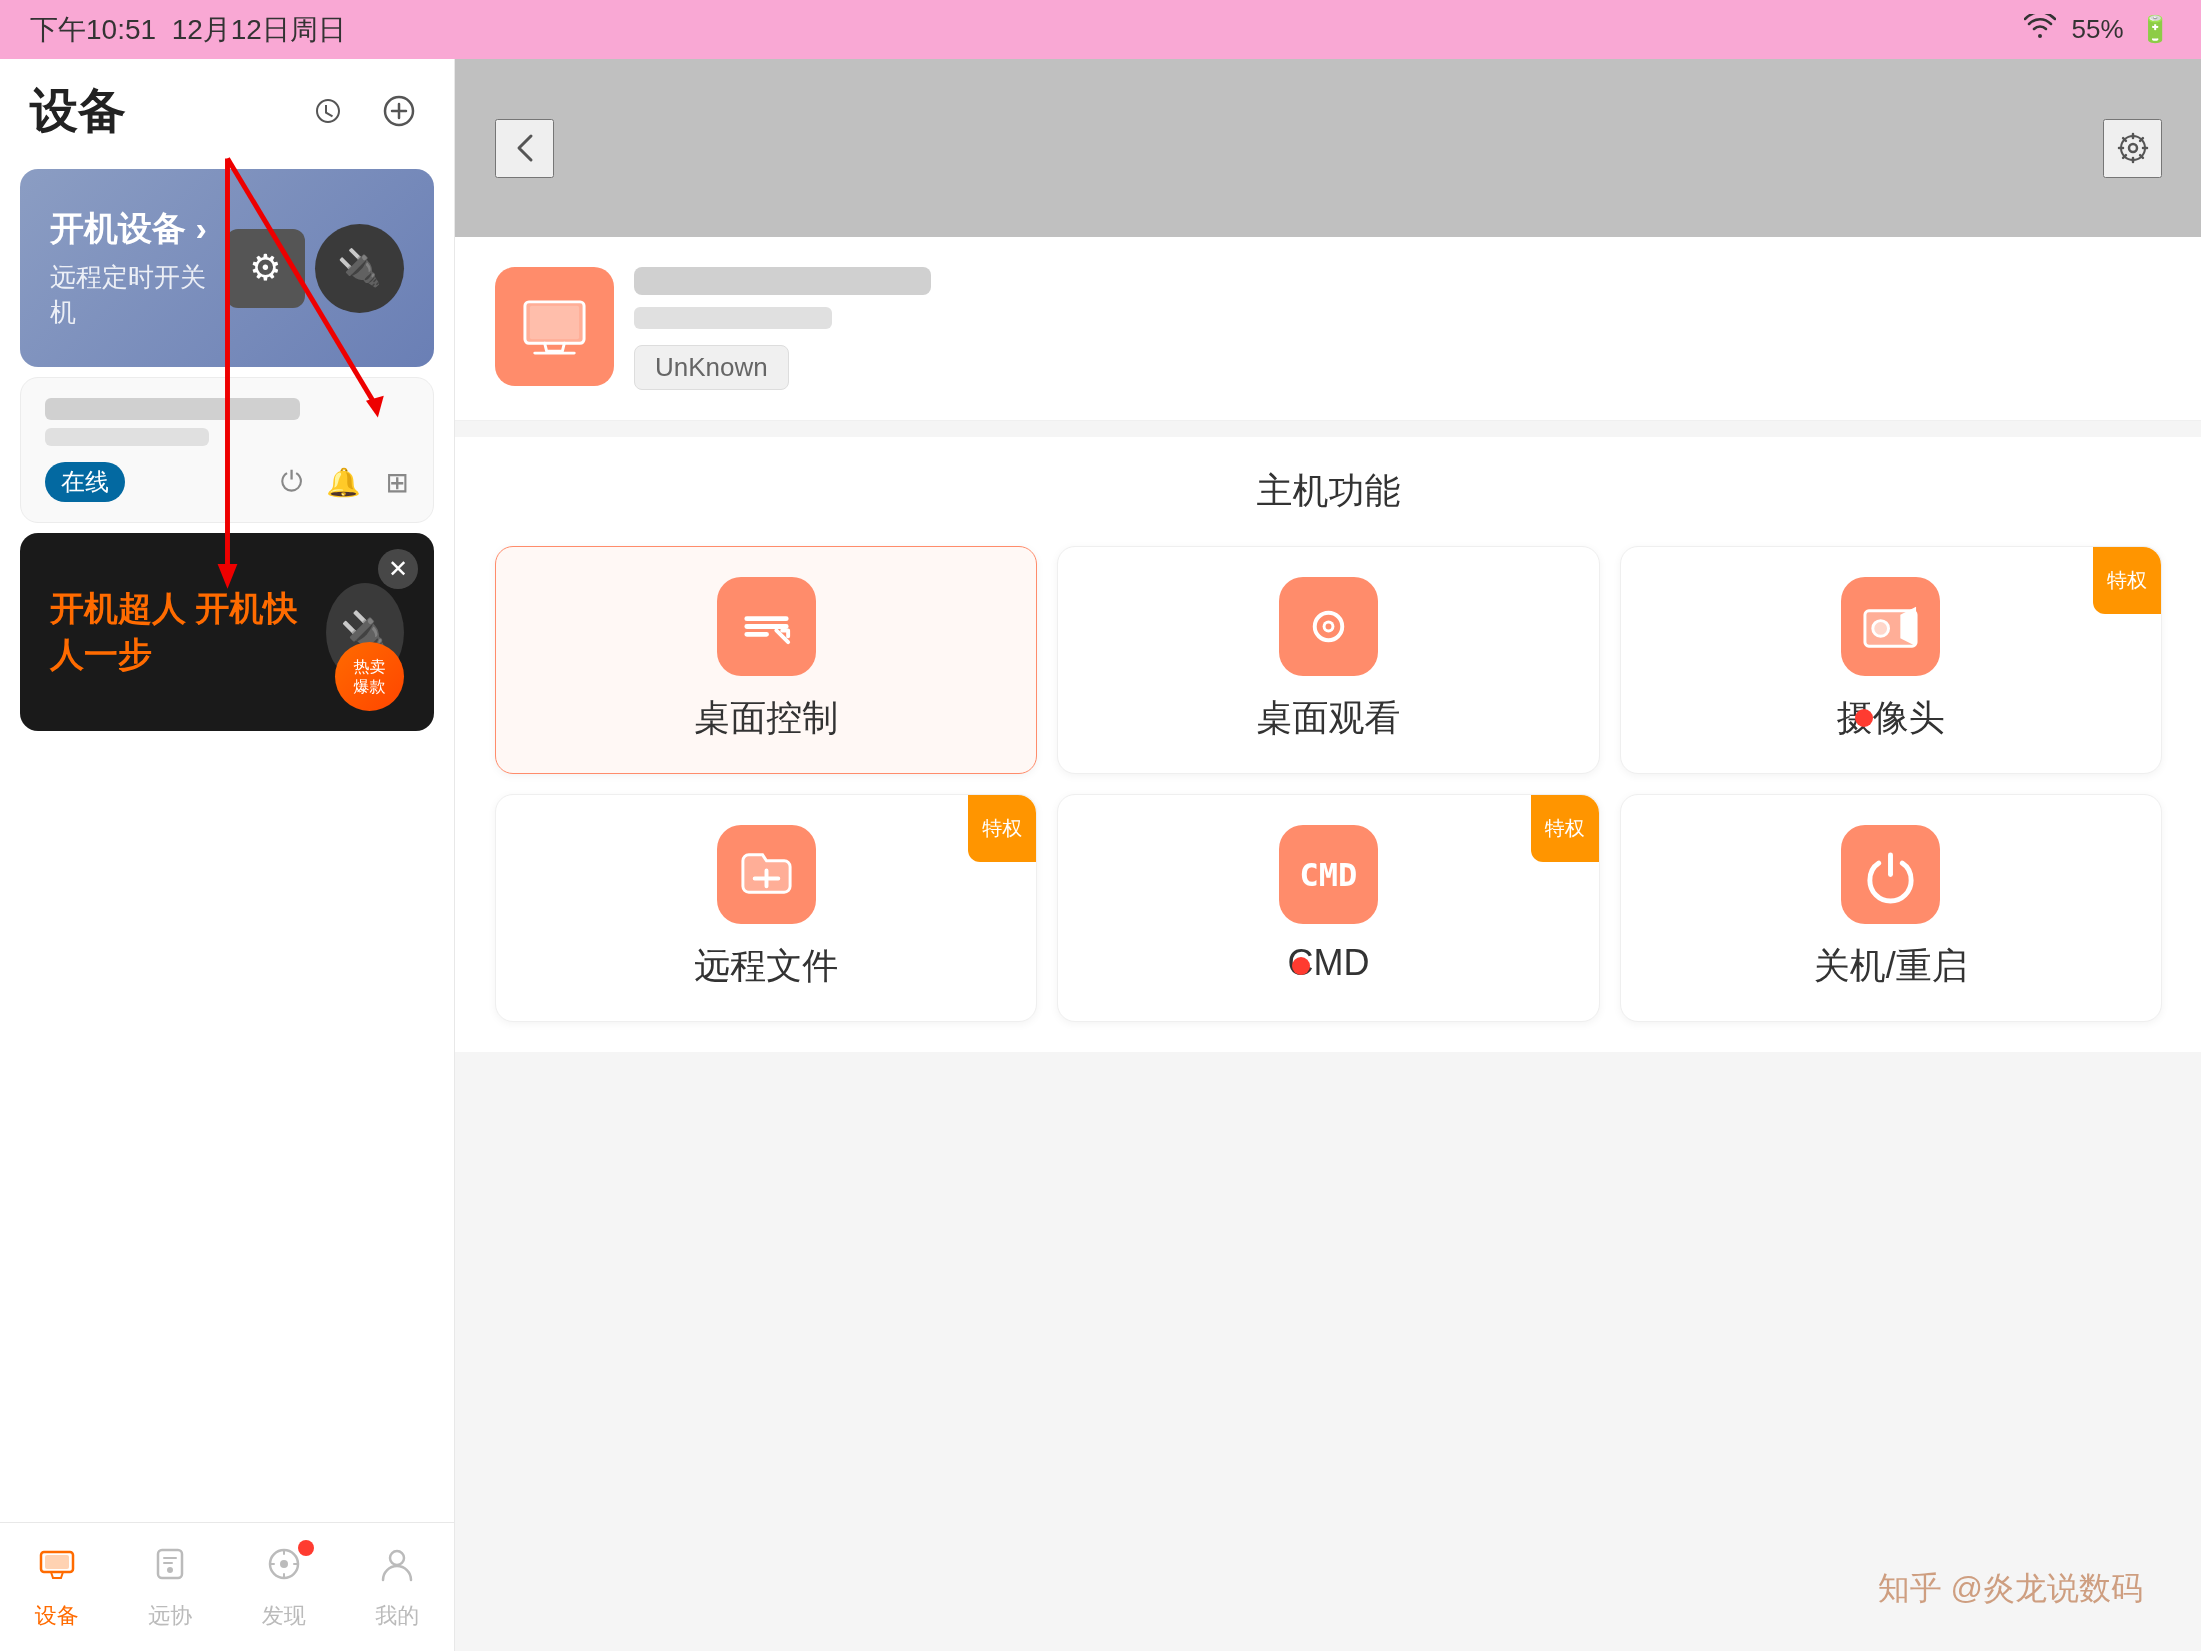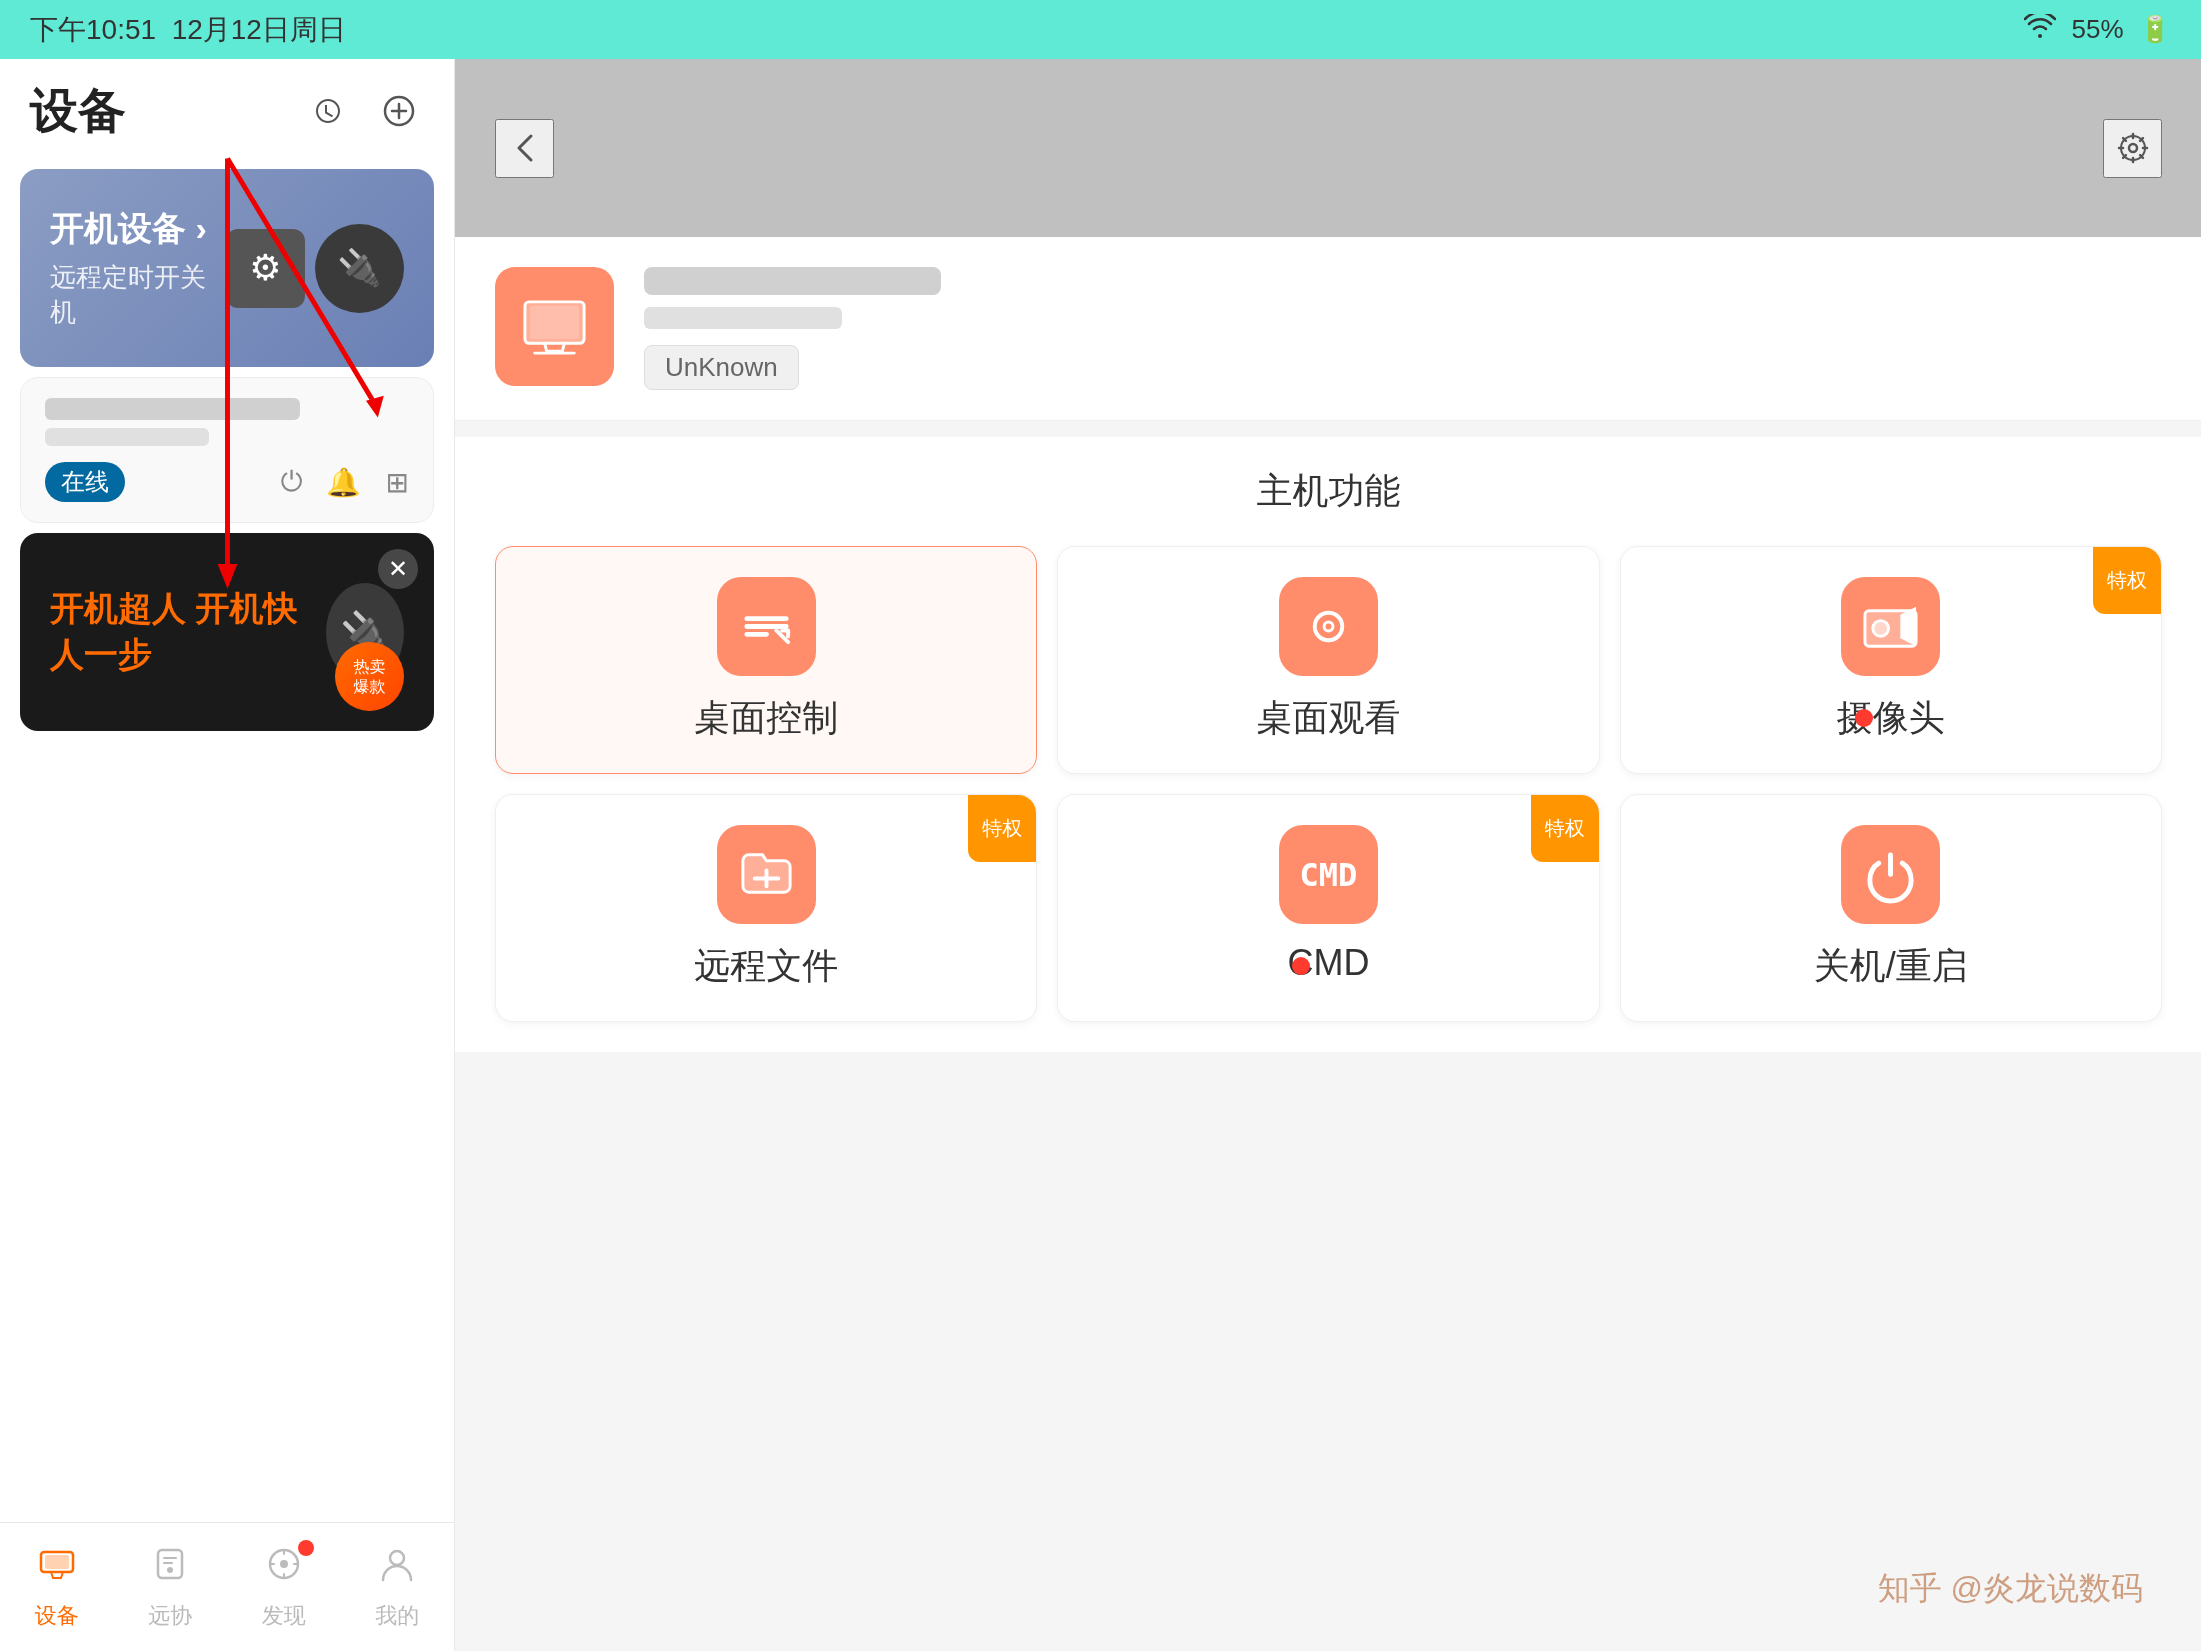--- a/index.html
+++ b/index.html
@@ -9,21 +9,21 @@
       font-family: -apple-system, "PingFang SC", "Helvetica Neue", Arial, sans-serif;
       background: #f0f0f0;
       overflow: hidden;
       display: flex;
       flex-direction: column;
     }
 
     
     .status-bar {
       height: 59px;
-      background: #5eead4;
+      background: #f9a8d4;
       display: flex;
       align-items: center;
       justify-content: space-between;
       padding: 0 30px;
       flex-shrink: 0;
       gap: 11px;
     }
     .status-left {
       font-size: 28px;
       color: #333;
@@ -356,21 +356,21 @@
       margin: 0;
       overflow-y: auto;
     }
 
     
     .device-info-section {
       background: #fff;
       padding: 30px 40px 30px;
       display: flex;
       align-items: flex-start;
-      gap: 30px;
+      gap: 20px;
       border-bottom: 1px solid #f0f0f0;
     }
     .device-icon-box {
       width: 119px;
       height: 119px;
       background: #ff8c6b;
       border-radius: 20px;
       display: flex;
       align-items: center;
       justify-content: center;

